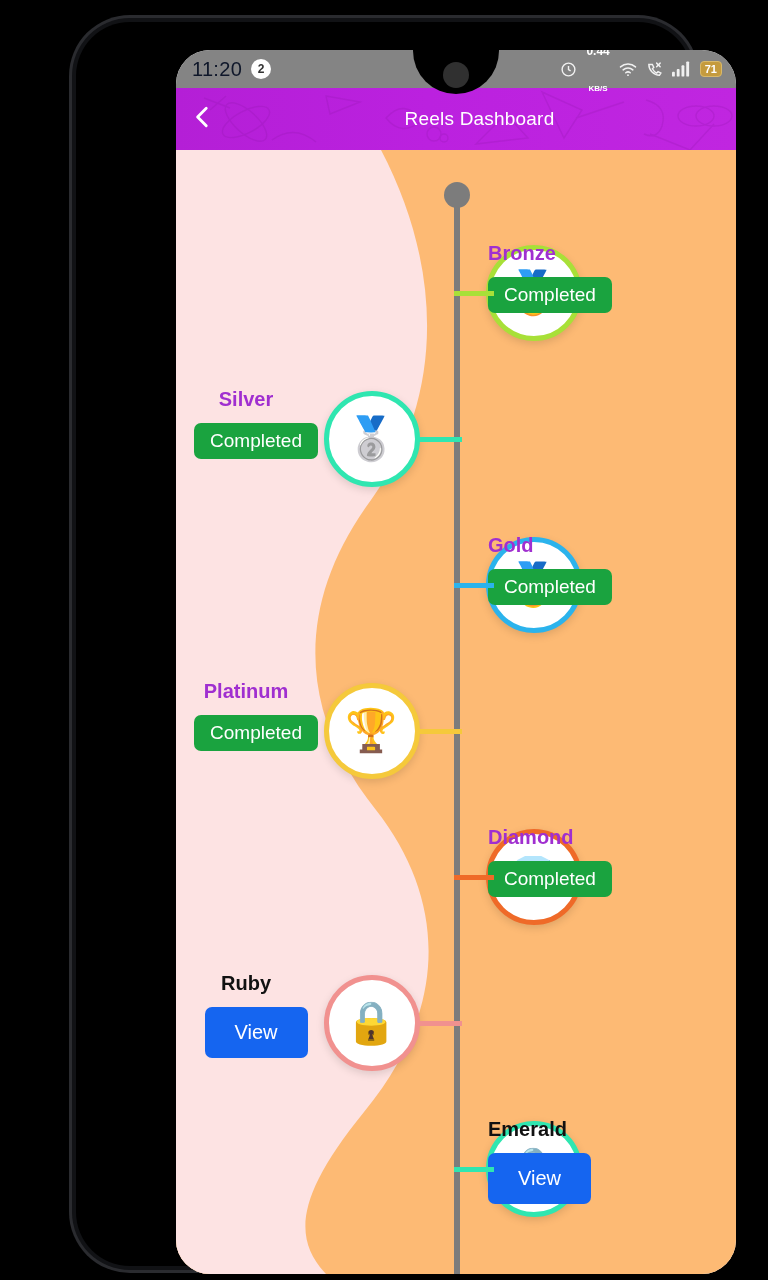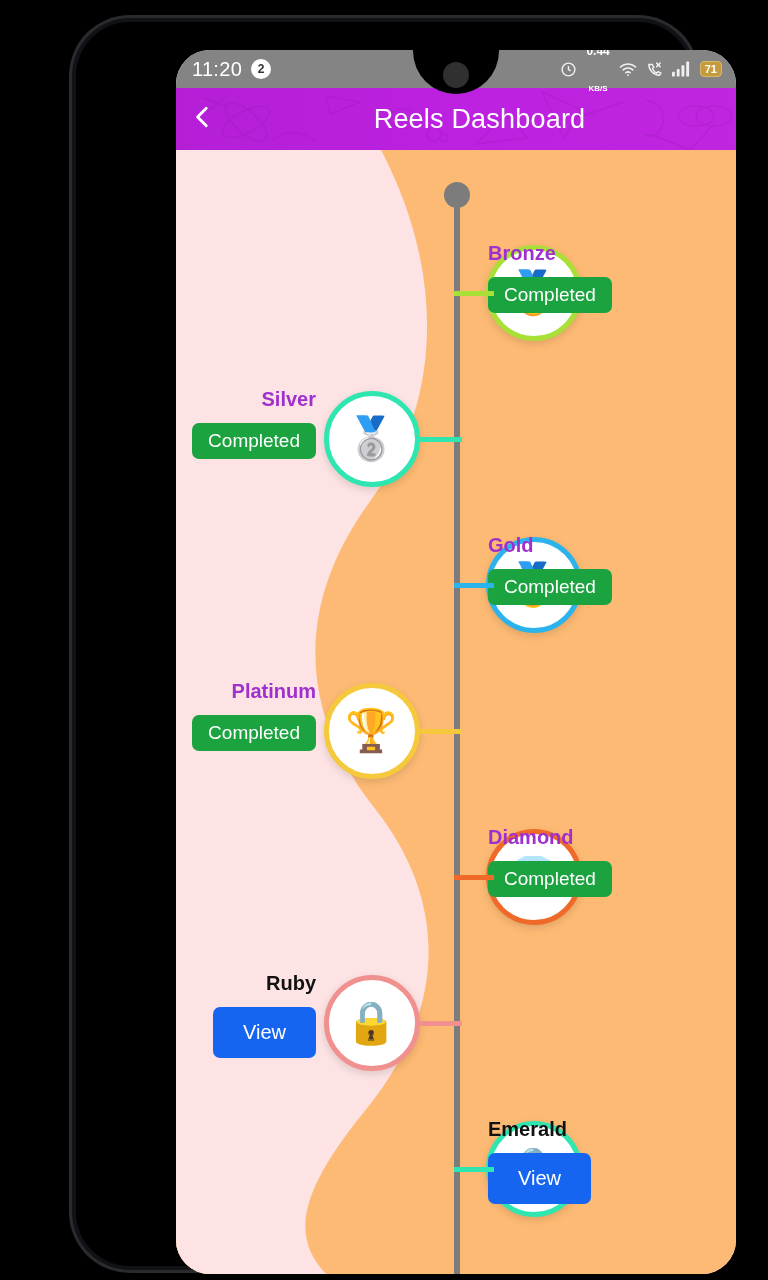--- a/index.html
+++ b/index.html
@@ -40,21 +40,21 @@
     position:relative;
     height:38px;
     background:#848484;
     color:#fff;
     display:flex; align-items:center;
     padding:0 14px 0 16px;
     font-size:19px;
     z-index:6;
   }
   .sb-left{ display:flex; align-items:center; gap:9px; }
-  .sb-time{ font-size:20px; letter-spacing:.3px; color:#ffffff; }
+  .sb-time{ font-size:20px; letter-spacing:.3px; color:#0f172a; }
   .sb-badge{
     width:20px;height:20px;border-radius:50%;
     background:#fff;color:#333;
     font-size:12px;font-weight:bold;
     display:flex;align-items:center;justify-content:center;
   }
   .sb-right{ margin-left:auto; display:flex; align-items:center; gap:9px; }
   .sb-net{ display:flex;flex-direction:column;align-items:center;line-height:.95;gap:28px; }
   .sb-net .n1{ font-size:12px; font-weight:bold; }
   .sb-net .n2{ font-size:8px; font-weight:bold; }
@@ -103,21 +103,21 @@
   #back-btn{
     position:relative;
     width:54px; height:62px;
     display:flex;align-items:center;justify-content:center;
     z-index:2;
   }
   #appbar-title{
     position:absolute;
     left:0; right:0; top:0; bottom:0;
     display:flex;align-items:center;justify-content:center;
-    color:#fff; font-size:27px; font-weight:400;
+    color:#fff; font-size:19px; font-weight:400;
     letter-spacing:.2px;
     pointer-events:none;
     padding-left:47px;
   }
 
   
   #content{
     position:relative;
     height:calc(100% - 38px - 62px);
     background:#fdba74;
@@ -175,21 +175,21 @@
     z-index:3;
   }
   .row.left  .connector{ left:242px; width:44px; }
   .row.right .connector{ left:278px; width:40px; }
 
   .info{
     position:absolute;
     top:22px;
     display:flex; flex-direction:column;
   }
-  .row.left  .info{ left:0; width:140px; align-items:flex-end; }
+  .row.left  .info{ left:0; width:140px; align-items:center; }
   .row.right .info{ left:300px; width:260px; align-items:flex-start; padding-left:12px; }
 
   .tier-name{
     font-size:20px; font-weight:bold;
     color:#a02fd0;
     margin-bottom:12px;
     white-space:nowrap;
   }
   .tier-name.locked{ color:#111; }
   .row.left .tier-name{ margin-left:0; }

